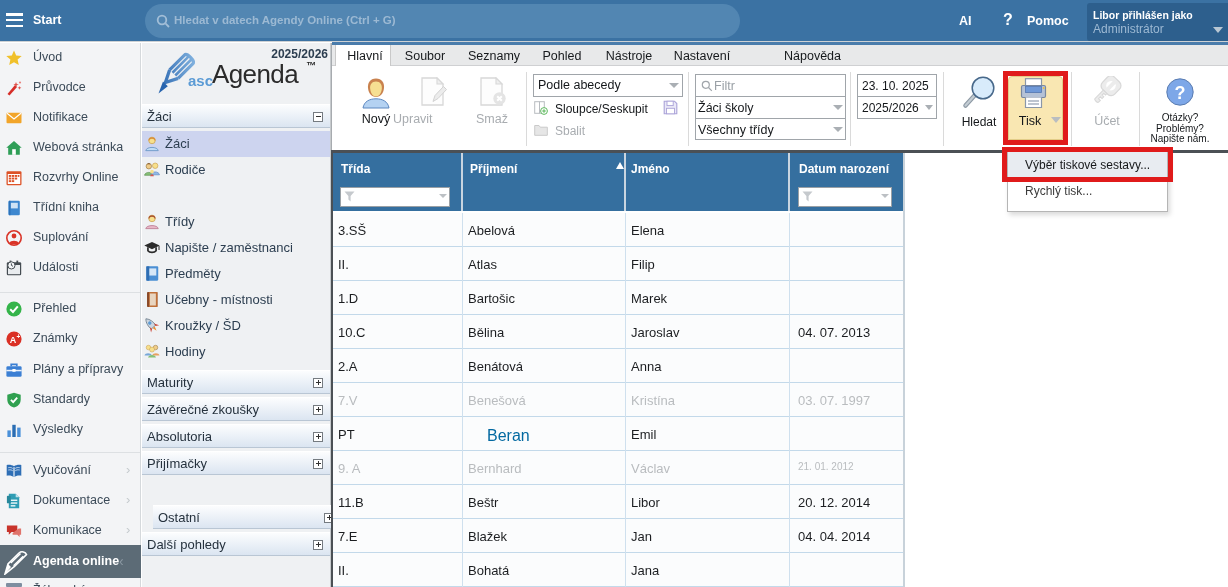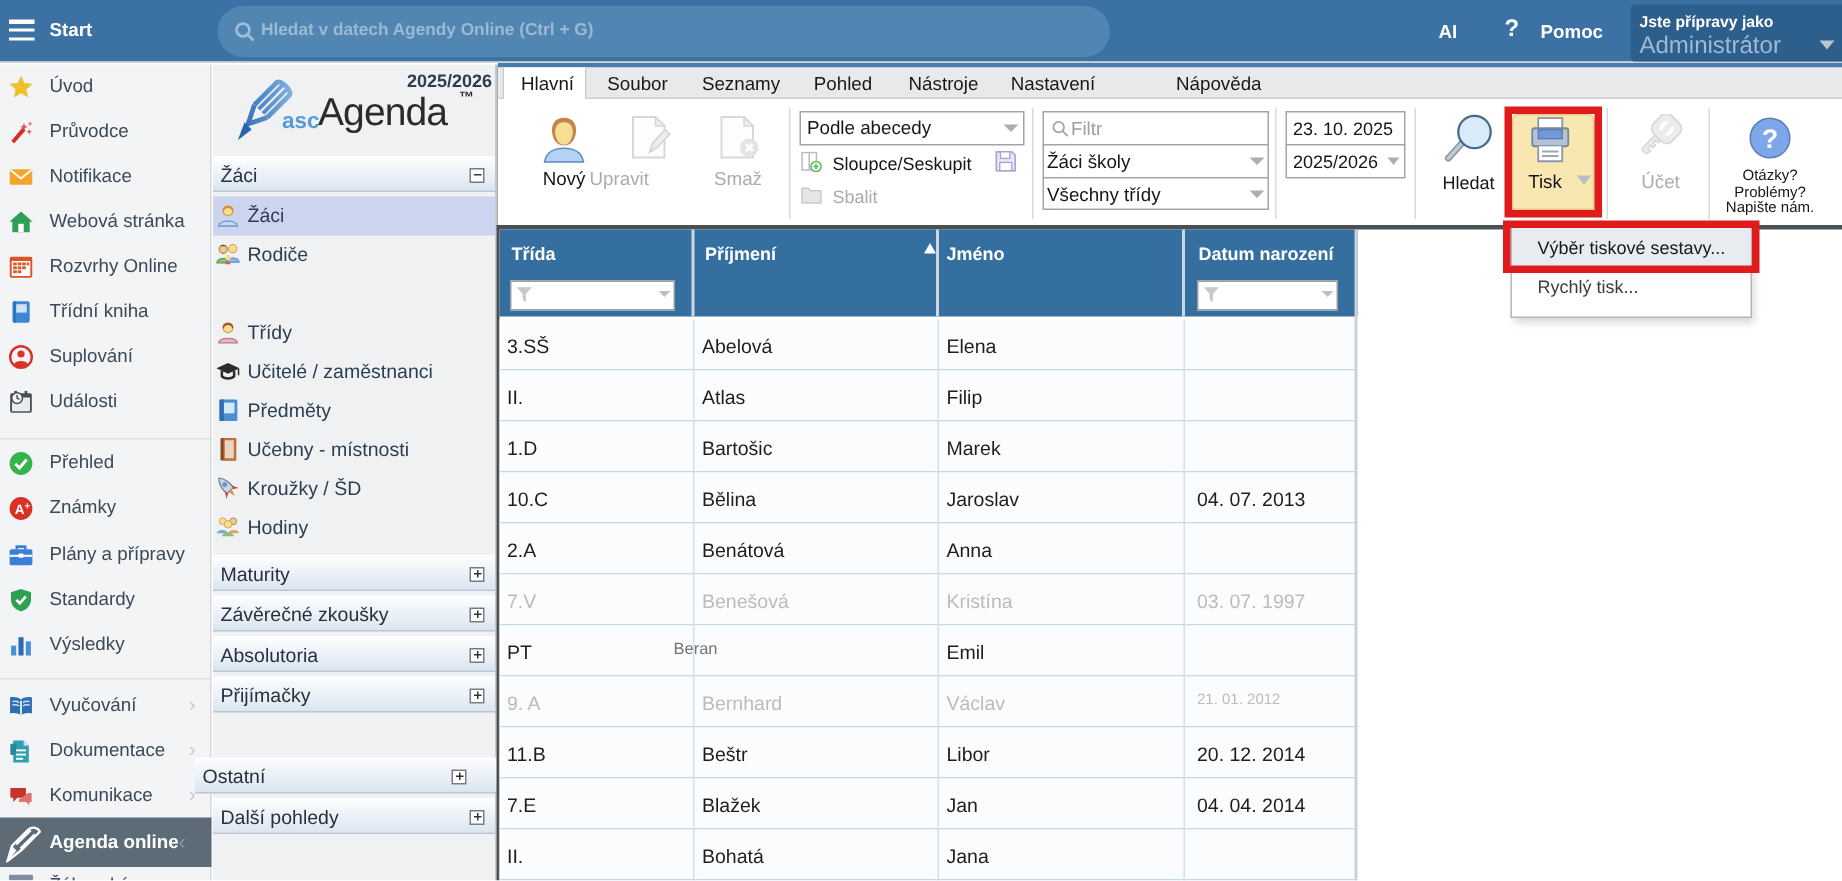--- a/index.html
+++ b/index.html
@@ -18,22 +18,22 @@
 <div class="a" style="left:145px;top:4px;width:595px;height:34px;background:#5286b2;border-radius:17px"></div>
 <svg class="a" style="left:156px;top:14px" width="15" height="15" viewBox="0 0 15 15">
       <circle cx="6" cy="6" r="4.3" fill="none" stroke="#a2bed7" stroke-width="1.8"></circle>
       <line x1="9.4" y1="9.4" x2="13" y2="13" stroke="#a2bed7" stroke-width="1.8"></line>
     </svg>
 <div class="a" style="left:174px;top:14px;color:#9cb9d3;font-size:11.5px;font-weight:bold">Hledat v datech Agendy Online (Ctrl + G)</div>
 <div class="a" style="left:959px;top:14px;color:#fff;font-size:12.5px;font-weight:bold">AI</div>
 <div class="a" style="left:1003px;top:11px;color:#fff;font-size:16px;font-weight:bold">?</div>
 <div class="a" style="left:1027px;top:14px;color:#fff;font-size:12.5px;font-weight:bold">Pomoc</div>
 <div class="a" style="left:1087px;top:3px;width:141px;height:38px;background:#2d5f8d;border-radius:3px 0 0 3px">
- <div class="a" style="left:6px;top:6px;color:#fff;font-size:10.5px;font-weight:bold">Jste přípravy jako</div>
- <div class="a" style="left:6px;top:19px;color:#9db9d3;font-size:16px">Administrátor</div>
+ <div class="a" style="left:6px;top:6px;color:#fff;font-size:10.5px;font-weight:bold">Libor přihlášen jako</div>
+ <div class="a" style="left:6px;top:19px;color:#9db9d3;font-size:12px">Administrátor</div>
  <div class="a" style="left:126px;top:24px;width:0;height:0;border-left:5.5px solid transparent;border-right:5.5px solid transparent;border-top:6.5px solid #b9c7d3"></div>
 </div>
 
 <div class="a" style="left:0;top:43px;width:141px;height:544px;background:#f3f4f6;border-right:1px solid #d5d9dc"></div>
 <svg class="a" style="left:6px;top:50px" width="16" height="16" viewBox="0 0 16 16">
       <path d="M8 0.5 L10.2 5.4 L15.7 5.9 L11.6 9.6 L12.8 15 L8 12.2 L3.2 15 L4.4 9.6 L0.3 5.9 L5.8 5.4 Z" fill="#f0c02a"></path>
     </svg>
 <div class="a" style="left:33px;top:50px;font-size:12.5px;color:#3b4a58;white-space:nowrap">Úvod</div>
 <svg class="a" style="left:6px;top:80px" width="16" height="16" viewBox="0 0 16 16">
       <g>
@@ -240,21 +240,21 @@
       </g>
     </svg>
 <div class="a" style="left:165px;top:214px;font-size:13px;color:#2c3e50;white-space:nowrap">Třídy</div>
 <svg class="a" style="left:144px;top:239px" width="16" height="17" viewBox="0 0 14 15">
       <g>
         <path d="M7 2.6 L13.8 5.8 L7 9 L0.2 5.8 Z" fill="#2b2b2b"></path>
         <path d="M3.4 7.2 L3.4 10.4 C4.8 12.2 9.2 12.2 10.6 10.4 L10.6 7.2" fill="none" stroke="#2b2b2b" stroke-width="1.5"></path>
         <path d="M13.2 6.2 L13.2 9.8" stroke="#2b2b2b" stroke-width="0.9"></path>
       </g>
     </svg>
-<div class="a" style="left:165px;top:240px;font-size:13px;color:#2c3e50;white-space:nowrap">Učitelé / zaměstnanci</div>
+<div class="a" style="left:165px;top:240px;font-size:13px;color:#2c3e50;white-space:nowrap">Napište / zaměstnanci</div>
 <svg class="a" style="left:144px;top:265px" width="16" height="17" viewBox="0 0 14 15">
       <g>
         <rect x="2" y="1.2" width="10.5" height="12.6" rx="0.9" fill="#4a8fd4"></rect>
         <rect x="3.8" y="3" width="7" height="6.3" fill="#d6e7f7"></rect>
         <rect x="2" y="1.2" width="2.6" height="12.6" fill="#2f6eb3"></rect>
       </g>
     </svg>
 <div class="a" style="left:165px;top:266px;font-size:13px;color:#2c3e50;white-space:nowrap">Předměty</div>
 <svg class="a" style="left:144px;top:291px" width="16" height="17" viewBox="0 0 14 15">
       <g>
@@ -305,21 +305,21 @@
         <div class="a" style="left:3.5px;top:1.5px;width:1px;height:5px;background:#333"></div>
       </div>
     </div>
 <div class="a" style="left:142px;top:451px;width:188px;height:24px;background:linear-gradient(#fcfdfe,#dbe5f1);border-top:1px solid #fff;border-bottom:1px solid #b9c6d4">
       <div class="a" style="left:5px;top:4px;font-size:13px;color:#25313d">Přijímačky</div>
       <div class="a" style="left:171px;top:6.5px;width:10px;height:10px;background:#fff;border:1px solid #757b81">
         <div class="a" style="left:1.5px;top:3.5px;width:5px;height:1px;background:#333"></div>
         <div class="a" style="left:3.5px;top:1.5px;width:1px;height:5px;background:#333"></div>
       </div>
     </div>
-<div class="a" style="left:130px;top:505px;width:213px;height:24px;background:linear-gradient(#fcfdfe,#dbe5f1);border-top:1px solid #fff;border-bottom:1px solid #b9c6d4">
+<div class="a" style="left:153px;top:505px;width:213px;height:24px;background:linear-gradient(#fcfdfe,#dbe5f1);border-top:1px solid #fff;border-bottom:1px solid #b9c6d4">
       <div class="a" style="left:5px;top:4px;font-size:13px;color:#25313d">Ostatní</div>
       <div class="a" style="left:171px;top:6.5px;width:10px;height:10px;background:#fff;border:1px solid #757b81">
         <div class="a" style="left:1.5px;top:3.5px;width:5px;height:1px;background:#333"></div>
         <div class="a" style="left:3.5px;top:1.5px;width:1px;height:5px;background:#333"></div>
       </div>
     </div>
 <div class="a" style="left:142px;top:532px;width:188px;height:24px;background:linear-gradient(#fcfdfe,#dbe5f1);border-top:1px solid #fff;border-bottom:1px solid #b9c6d4">
       <div class="a" style="left:5px;top:4px;font-size:13px;color:#25313d">Další pohledy</div>
       <div class="a" style="left:171px;top:6.5px;width:10px;height:10px;background:#fff;border:1px solid #757b81">
         <div class="a" style="left:1.5px;top:3.5px;width:5px;height:1px;background:#333"></div>
@@ -473,21 +473,21 @@
 <div class="a" style="left:338px;top:359px;font-size:13px;color:#1c1e21">2.A</div>
 <div class="a" style="left:468px;top:359px;font-size:13px;color:#1c1e21">Benátová</div>
 <div class="a" style="left:631px;top:359px;font-size:13px;color:#1c1e21">Anna</div>
 <div class="a" style="left:333px;top:383px;width:572px;height:34px;border-bottom:1px solid #c3d9ea;background:#fbfcfd"></div>
 <div class="a" style="left:338px;top:393px;font-size:13px;color:#b9bcbf">7.V</div>
 <div class="a" style="left:468px;top:393px;font-size:13px;color:#b9bcbf">Benešová</div>
 <div class="a" style="left:631px;top:393px;font-size:13px;color:#b9bcbf">Kristína</div>
 <div class="a" style="left:798px;top:393px;font-size:13px;color:#b9bcbf">03. 07. 1997</div>
 <div class="a" style="left:333px;top:417px;width:572px;height:34px;border-bottom:1px solid #c3d9ea;background:#fbfcfd"></div>
 <div class="a" style="left:338px;top:427px;font-size:13px;color:#1c1e21">PT</div>
-<div class="a" style="left:449px;top:427px;font-size:11px;color:#737373">Beran</div>
+<div class="a" style="left:487px;top:427px;font-size:16px;color:#0369a1">Beran</div>
 <div class="a" style="left:631px;top:427px;font-size:13px;color:#1c1e21">Emil</div>
 <div class="a" style="left:333px;top:451px;width:572px;height:34px;border-bottom:1px solid #c3d9ea;background:#fbfcfd"></div>
 <div class="a" style="left:338px;top:461px;font-size:13px;color:#b9bcbf">9. A</div>
 <div class="a" style="left:468px;top:461px;font-size:13px;color:#b9bcbf">Bernhard</div>
 <div class="a" style="left:631px;top:461px;font-size:13px;color:#b9bcbf">Václav</div>
 <div class="a" style="left:798px;top:461px;font-size:10px;color:#b9bcbf">21. 01. 2012</div>
 <div class="a" style="left:333px;top:485px;width:572px;height:34px;border-bottom:1px solid #c3d9ea;background:#fbfcfd"></div>
 <div class="a" style="left:338px;top:495px;font-size:13px;color:#1c1e21">11.B</div>
 <div class="a" style="left:468px;top:495px;font-size:13px;color:#1c1e21">Beštr</div>
 <div class="a" style="left:631px;top:495px;font-size:13px;color:#1c1e21">Libor</div>

